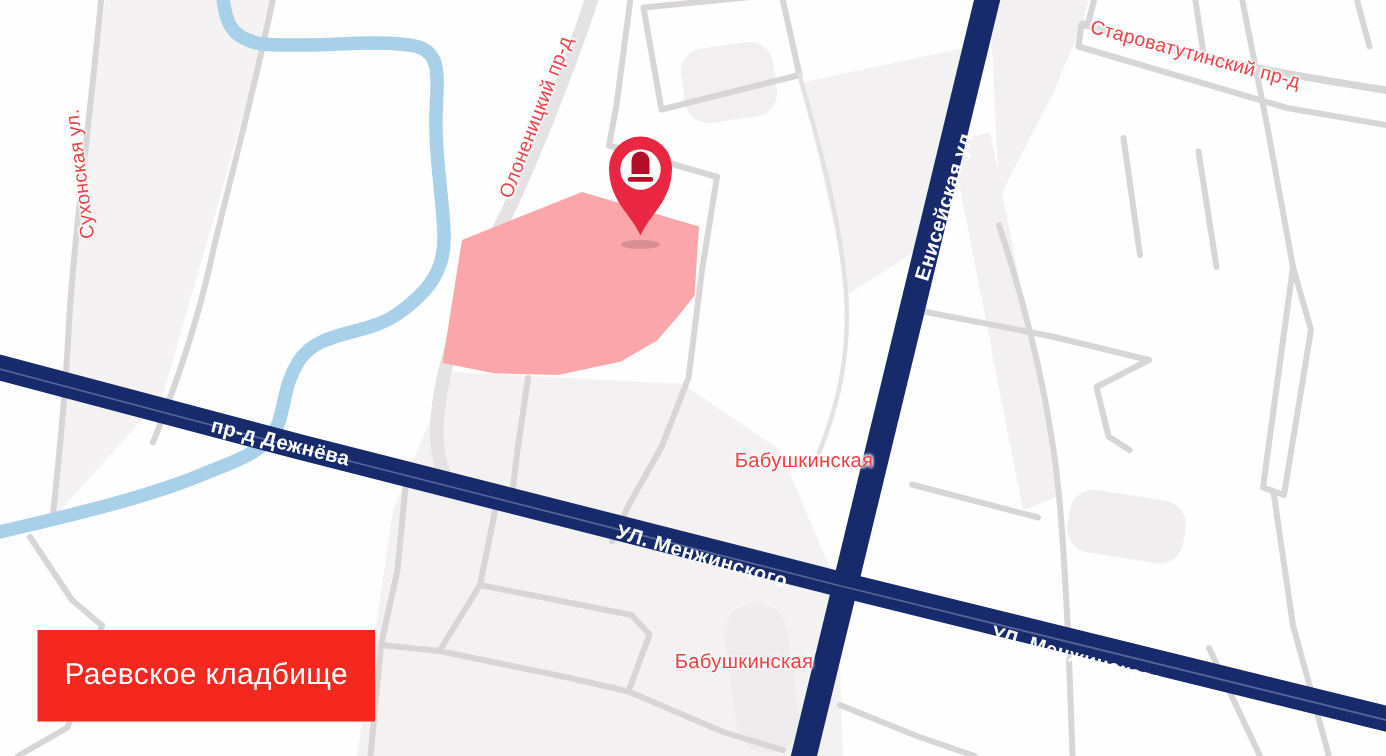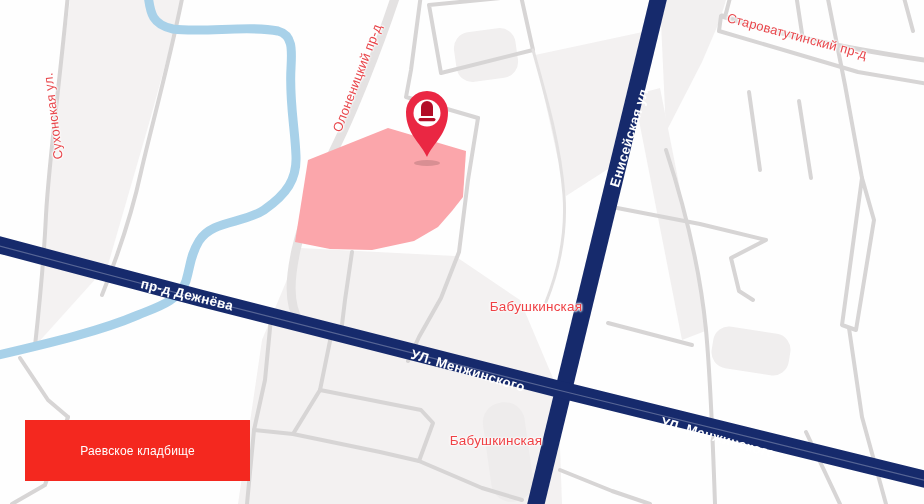--- a/index.html
+++ b/index.html
@@ -22,21 +22,21 @@
   .lbl.metro{
     color:#ef4145;font-size:13.5px;
     text-shadow:1px 0 2px #fff,-1px 0 2px #fff,0 1px 2px #fff,0 -1px 2px #fff;
     padding-left:40px;
   }
   .lbl.navy{
     color:#ffffff;font-size:13.5px;font-weight:600;letter-spacing:.3px;
   }
   .place-box{
     position:absolute;left:25px;top:420px;width:225px;height:61px;
-    background:#f4281f;color:#ffffff;font-size:12px;
+    background:#f4281f;color:#ffffff;font-size:20px;
     display:flex;align-items:center;justify-content:center;
     letter-spacing:.2px;cursor:pointer;
   }
 </style>
 </head>
 <body>
 
 <div class="map">
 
   <svg width="924" height="504" viewBox="0 0 924 504">

